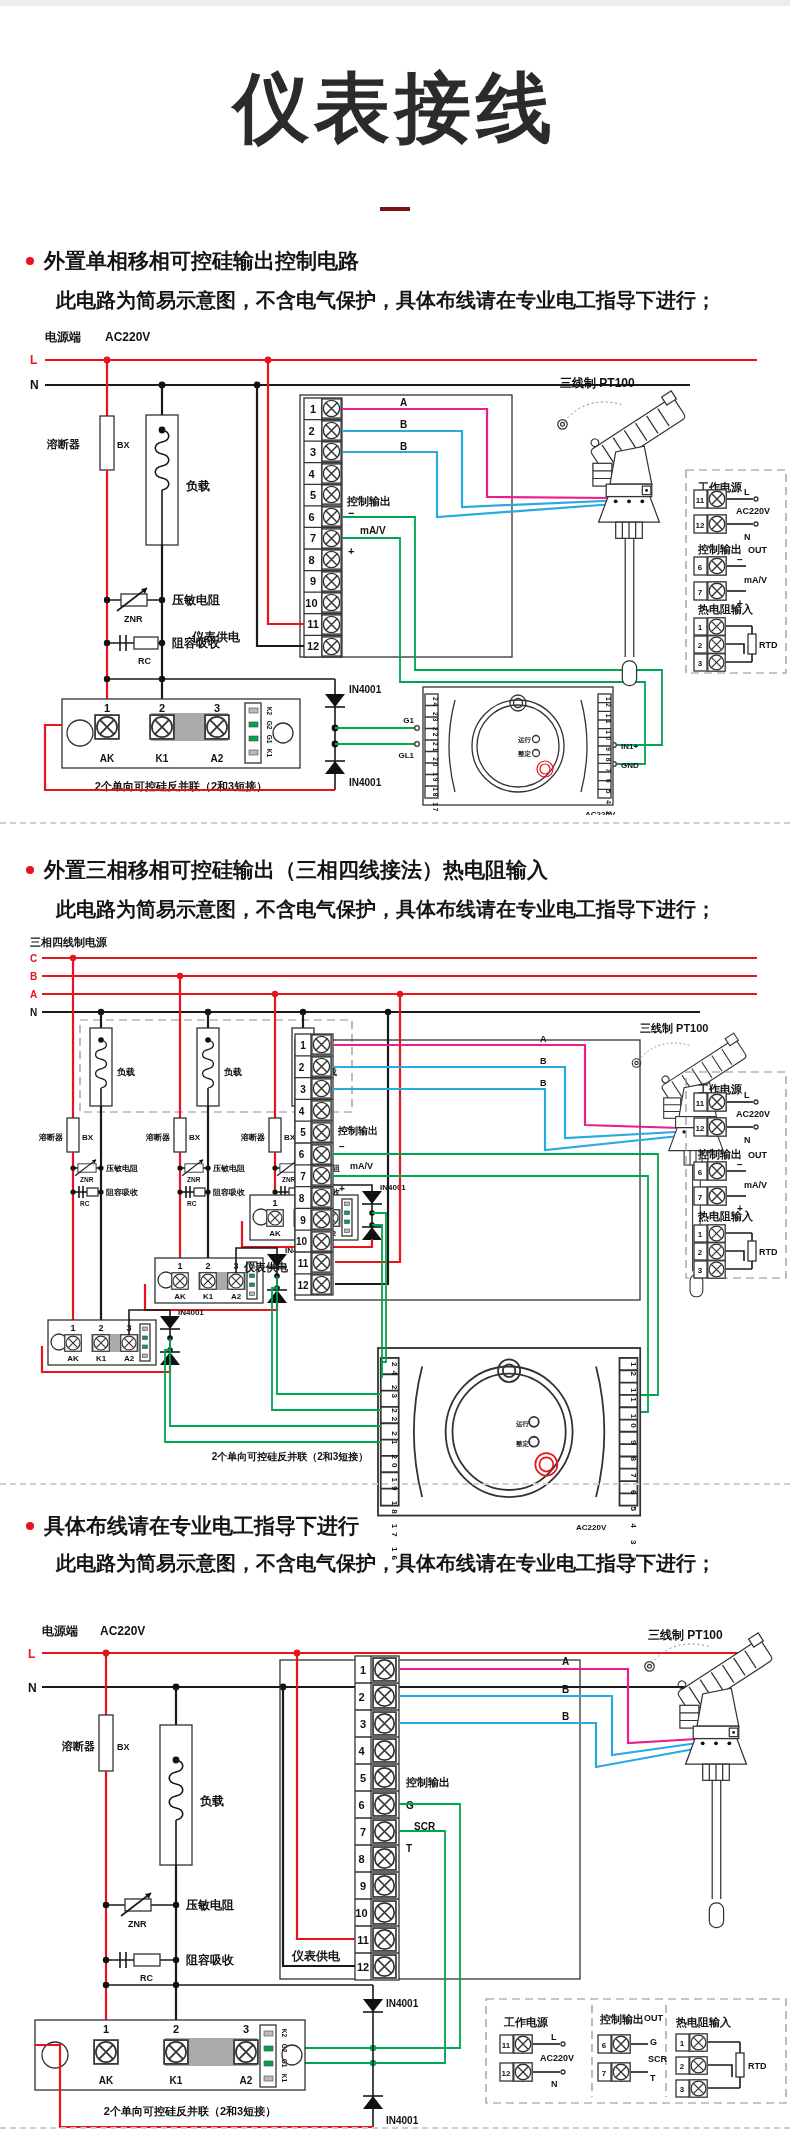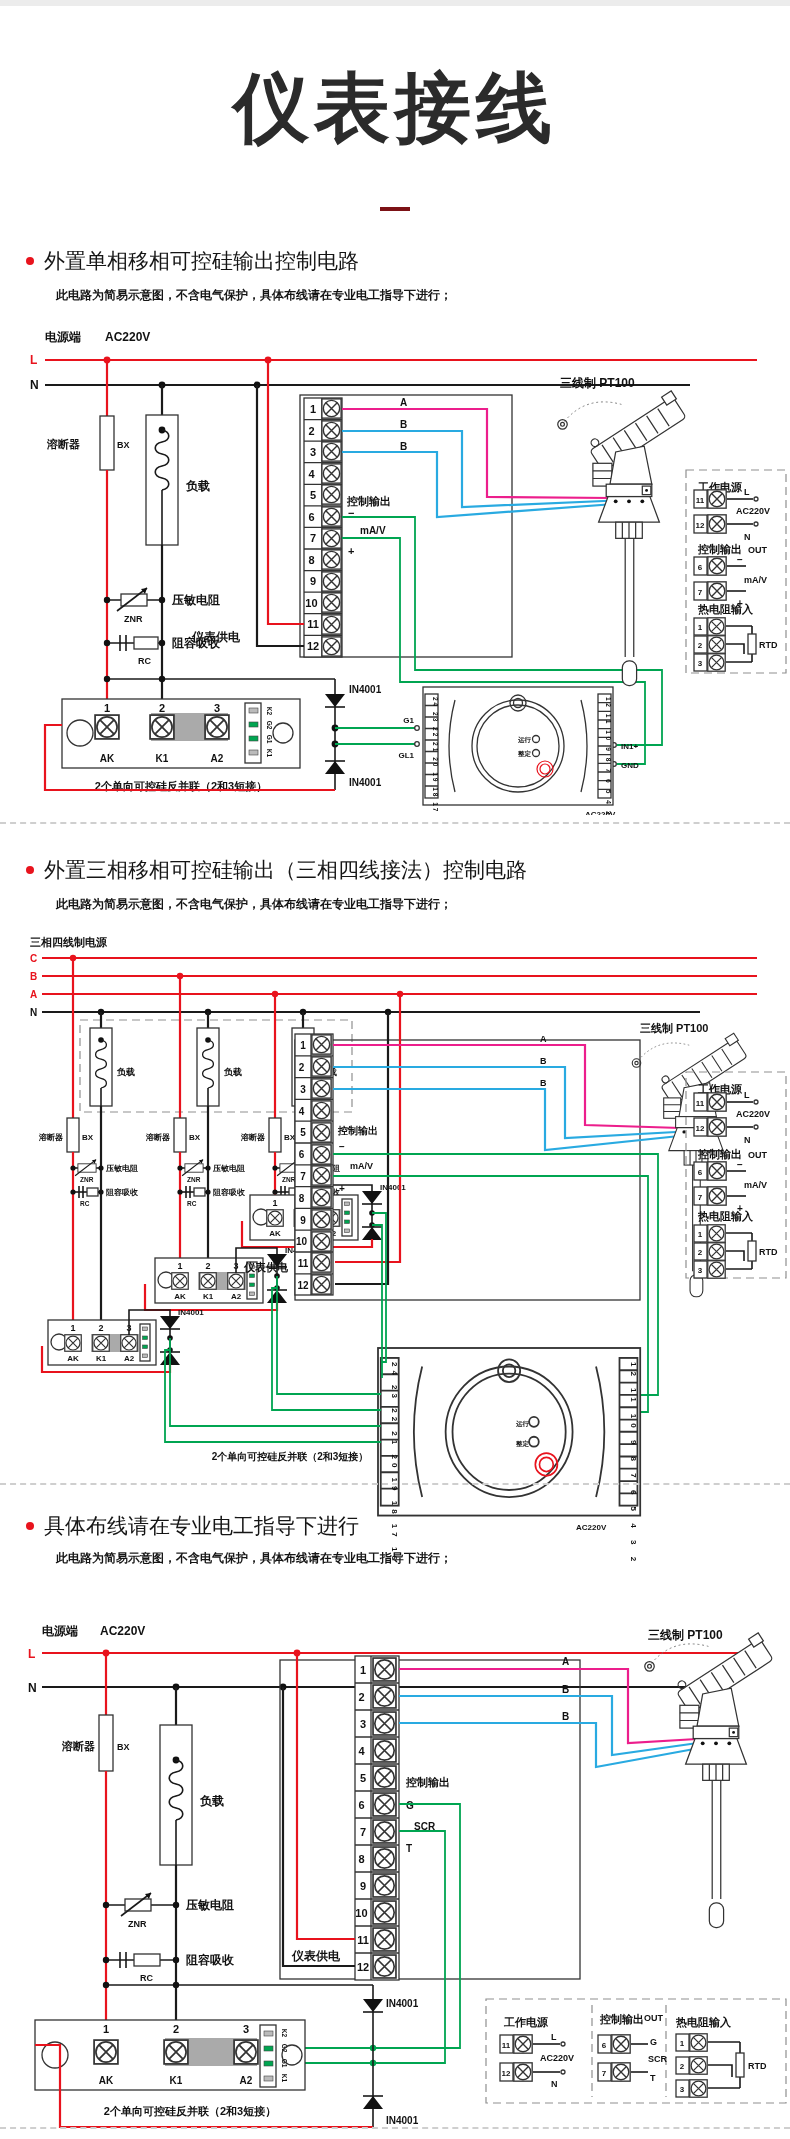--- a/index.html
+++ b/index.html
@@ -2,22 +2,22 @@
 <html><head>
 <meta charset="utf-8">
 <style>
   html,body{margin:0;padding:0;background:#fff;}
   body{width:790px;height:2139px;position:relative;font-family:"Liberation Sans","DejaVu Sans",sans-serif;color:#1a1a1a;overflow:hidden;}
   .topbar{position:absolute;top:0;left:0;width:790px;height:6px;background:#ececec;}
   .page-title{position:absolute;top:58px;left:0;width:790px;text-align:center;font-size:76px;font-weight:900;letter-spacing:5px;color:#2b2b2b;margin:0;}
   .title-underline{position:absolute;top:207px;left:380px;width:30px;height:4px;background:#7c1216;}
   .sec{position:absolute;left:26px;display:flex;align-items:center;}
   .bullet{width:8px;height:8px;border-radius:50%;background:#e8131d;margin-right:10px;flex:0 0 auto;}
-  .sec-h{font-size:21px;font-weight:normal;color:#151515;}
-  .sec-note{position:absolute;left:56px;font-size:12px;font-weight:bold;color:#151515;}
+  .sec-h{font-size:21px;font-weight:bold;color:#151515;}
+  .sec-note{position:absolute;left:56px;font-size:20px;font-weight:bold;color:#151515;}
   .divider{position:absolute;left:0;width:790px;border-top:2px dashed #cfcfcf;}
   svg{position:absolute;left:0;}
   
   .k{stroke:#1a1a1a;stroke-width:2.2;fill:none}
   .k1{stroke:#1a1a1a;stroke-width:1.6;fill:none}
   .r{stroke:#e8131d;stroke-width:2.2;fill:none}
   .gw{stroke:#00a551;stroke-width:1.8;fill:none}
   .bw{stroke:#29aae1;stroke-width:2.2;fill:none}
   .mw{stroke:#ec1e8c;stroke-width:2.2;fill:none}
   .cmp{stroke:#333;stroke-width:1.3;fill:none}
@@ -325,21 +325,21 @@
     <path class="k1" d="M726,381 h26 M726,417 h26 M752,381 v36 M726,399 h18 v10"></path>
     <rect class="cmpf" x="748" y="389" width="8" height="20"></rect>
     <text class="tz9" x="759" y="403">RTD</text>
   </g>
 </svg>
 
 <div class="divider" style="top:822px"></div>
 
 <div class="sec" style="top:856px">
   <span class="bullet"></span>
-  <span class="sec-h">外置三相移相可控硅输出（三相四线接法）控制电路</span>
+  <span class="sec-h">外置三相移相可控硅输出（三相四线接法）热电阻输入</span>
 </div>
 <div class="sec-note" style="top:896px">此电路为简易示意图，不含电气保护，具体布线请在专业电工指导下进行；</div>
 
 <svg style="top:900px" width="790" height="665" viewBox="0 0 790 665">
   <text class="tz11" x="30" y="46">三相四线制电源</text>
   <g>
     <text class="tz10 red" x="30" y="62">C</text>
     <text class="tz10 red" x="30" y="80">B</text>
     <text class="tz10 red" x="30" y="98">A</text>
     <text class="tz10" x="30" y="116">N</text>

